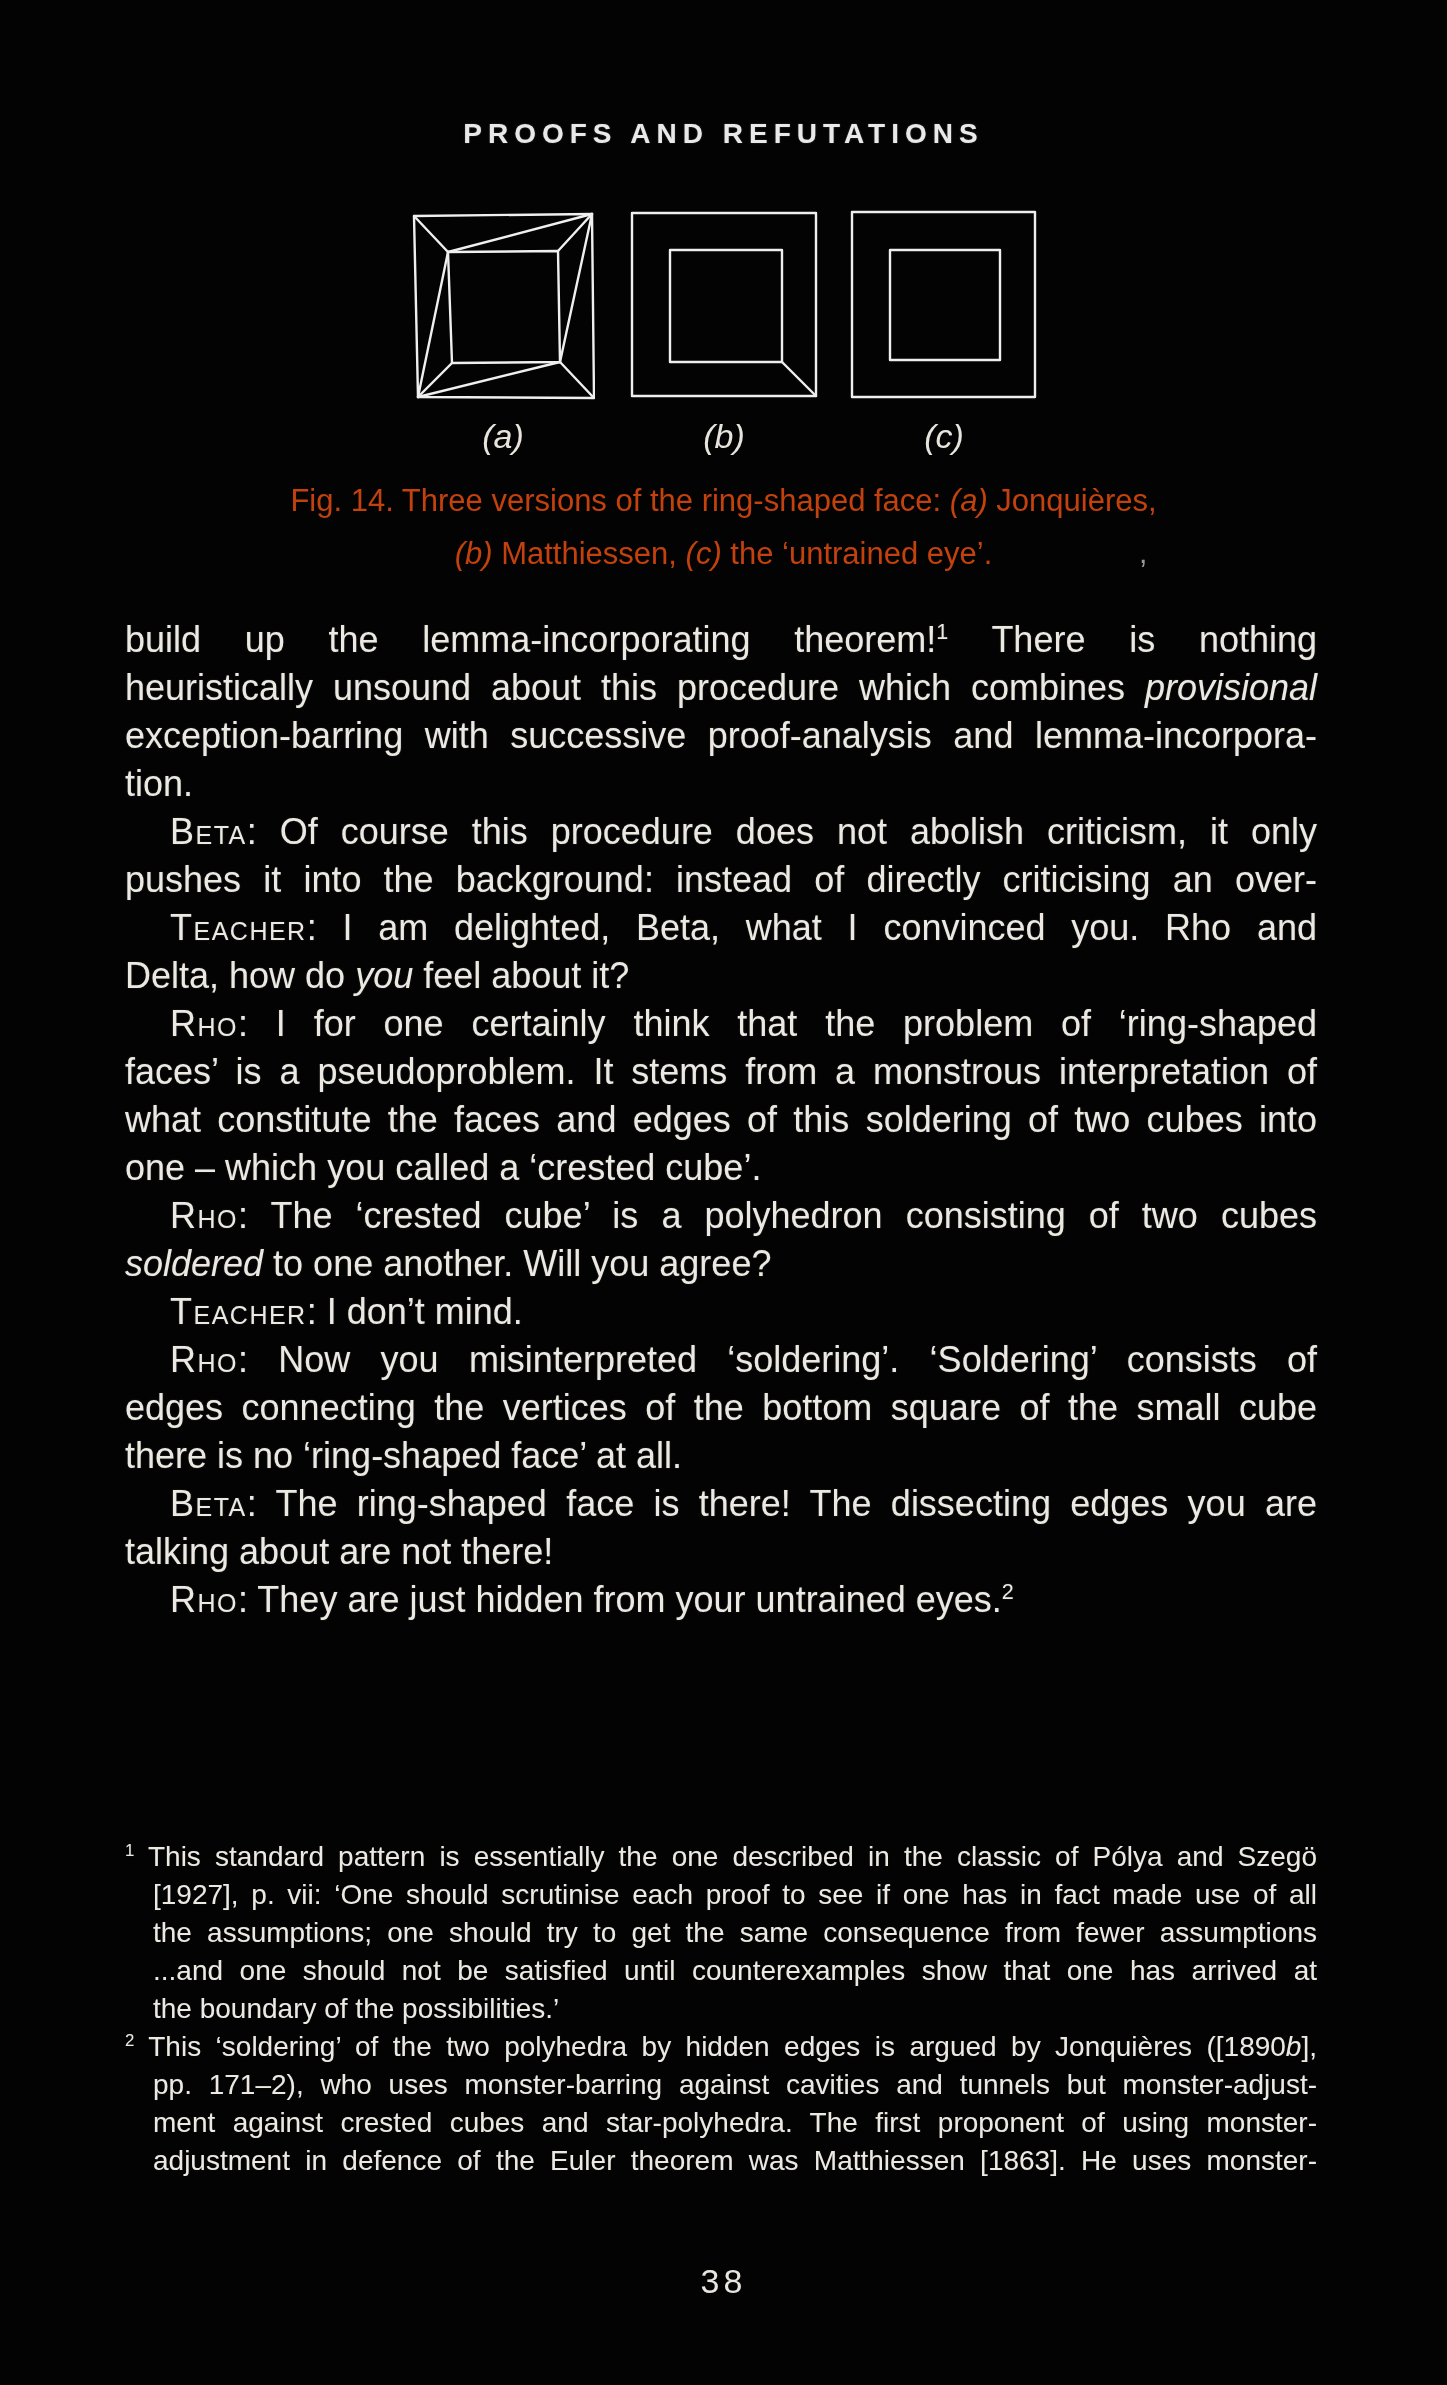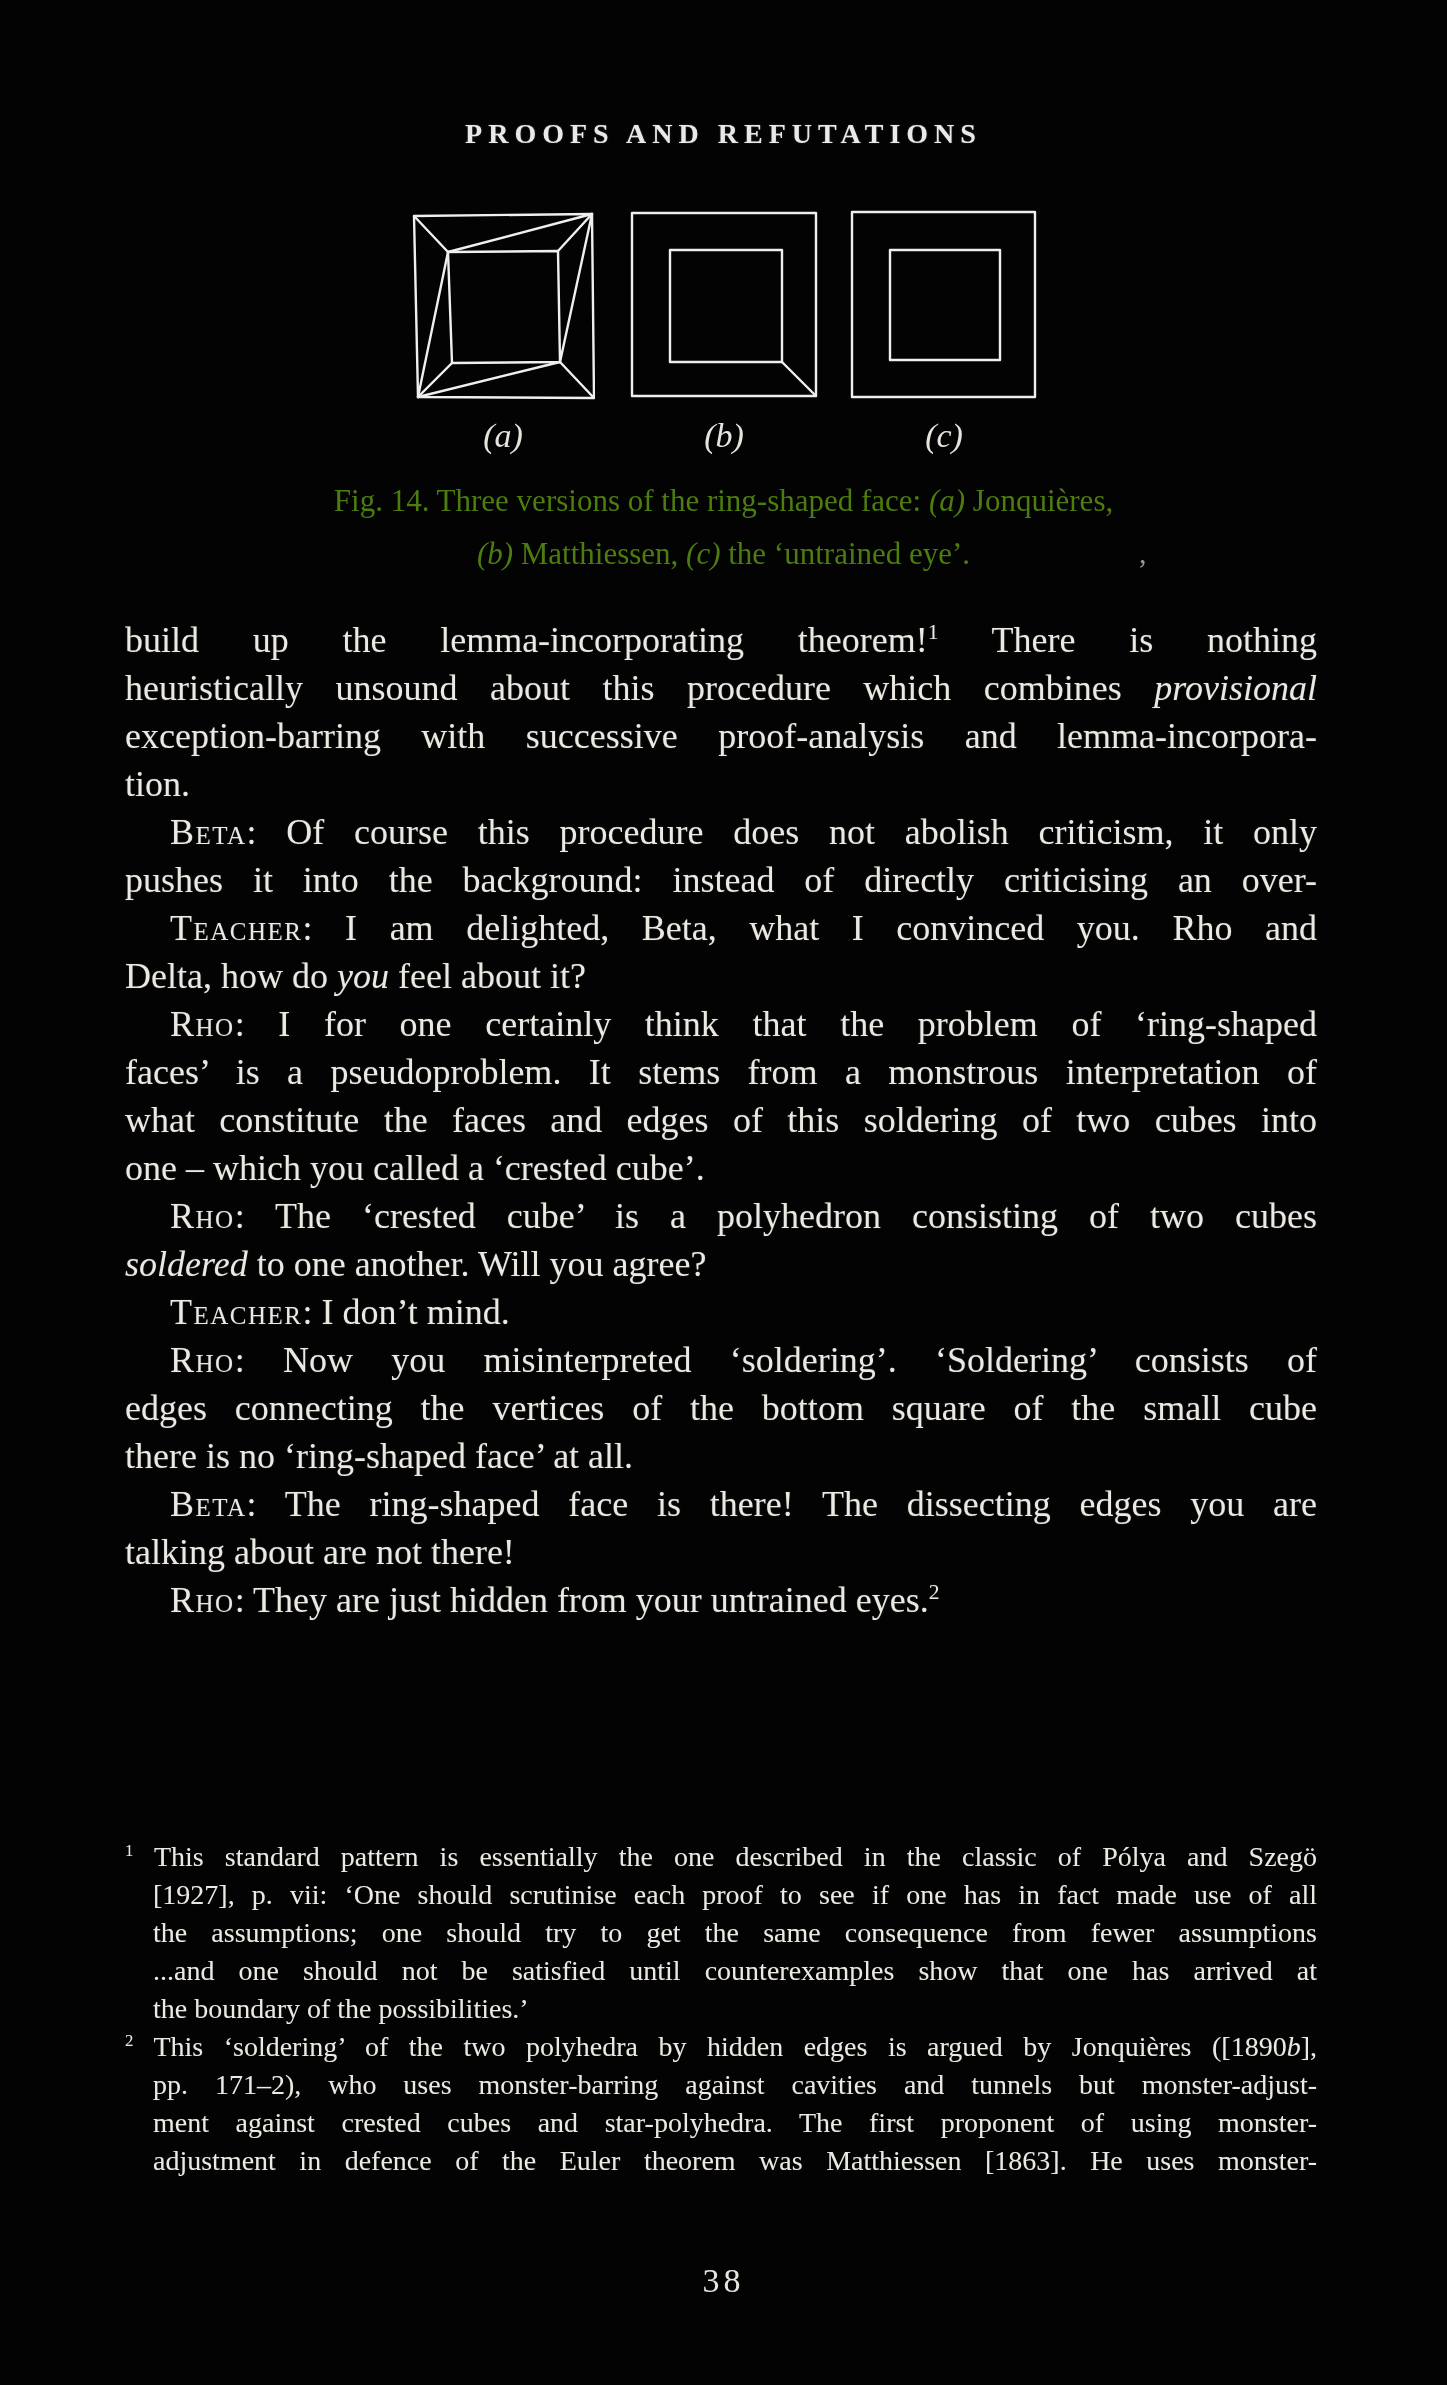--- a/index.html
+++ b/index.html
@@ -1,41 +1,41 @@
 <!DOCTYPE html>
 <html><head>
 <meta charset="utf-8">
 <style>
   html,body { margin:0; padding:0; background:#000; }
   .page {
     position:relative;
     width:1447px; height:2385px;
     background:#030303;
-    font-family:Liberation Serif, serif;
+    font-family:Liberation Sans, sans-serif;
     color:#ece9e2;
     overflow:hidden;
   }
   .running-head {
     position:absolute; top:118px; left:0; right:0;
     text-align:center;
     font-size:28px; font-weight:bold;
     letter-spacing:6px;
     color:#e9e9e9;
     text-shadow:0 0 2px rgba(255,255,255,.25);
   }
   .fig-svg { position:absolute; }
   .fig-svg polygon, .fig-svg line { stroke:#efefef; stroke-width:2.4; fill:none; stroke-linejoin:round; stroke-linecap:round; }
   .fig-label {
     position:absolute; top:414px; height:44px; line-height:44px;
     text-align:center; font-style:italic; font-size:34px; color:#e7e4dd;
   }
   .caption {
     position:absolute; top:474px; left:0; right:0;
     text-align:center; font-size:31px; line-height:53px;
-    color:#4d7c0f;
+    color:#c2410c;
   }
   .stray-mark {
     position:absolute; left:1139px; top:536px;
     font-size:30px; color:#9a9a93;
   }
   .body-text {
     position:absolute; left:125px; top:616px; width:1192px;
     font-size:36px; line-height:48px;
     text-shadow:0 0 2px rgba(255,255,255,.18);
   }

